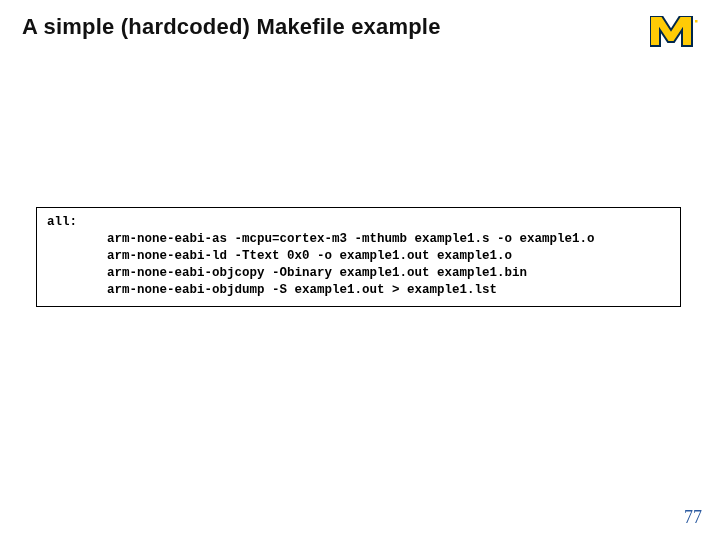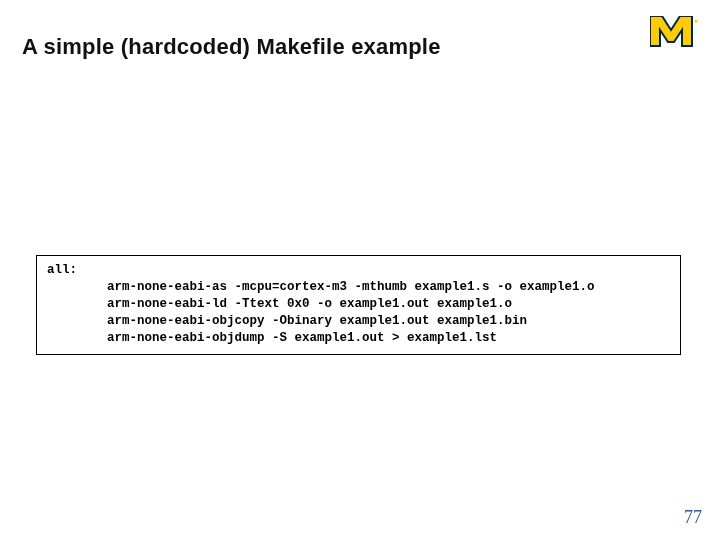--- a/index.html
+++ b/index.html
@@ -1,21 +1,21 @@
 <!DOCTYPE html>
 <html><head>
 <meta charset="utf-8">
 <style>
   * { margin: 0; padding: 0; box-sizing: border-box; }
   html, body { width: 720px; height: 540px; background: #fff; font-family: Arial, Helvetica, sans-serif; overflow: hidden; }
   .slide { position: relative; width: 720px; height: 540px; }
   .header { display: flex; align-items: flex-start; justify-content: space-between; padding: 14px 22px 0 22px; }
-  .title { font-size: 22px; font-weight: 700; color: #111; letter-spacing: 0.2px; margin-top: 20px; }
+  .title { font-size: 22px; font-weight: 700; color: #111; letter-spacing: 0.2px; }
   .logo { margin-top: 2px; }
-  .codebox { position: absolute; left: 36px; top: 207px; width: 645px; border: 1.5px solid #000; padding: 6px 10px 8px 10px; margin-top: 48px; }
+  .codebox { position: absolute; left: 36px; top: 207px; width: 645px; border: 1.5px solid #000; padding: 6px 10px 8px 10px; }
   pre { font-family: "Courier New", Courier, monospace; font-size: 12.5px; font-weight: 700; line-height: 1.35; white-space: pre; color: #000; }
   .pagenum { position: absolute; right: 18px; bottom: 12px; font-size: 18px; color: #2b5aa0; font-family: "Times New Roman", Times, serif; }
 </style>
 </head>
 <body>
 
 <div class="slide">
 
   <div class="header">
     <div class="title">A simple (hardcoded) Makefile example</div>

